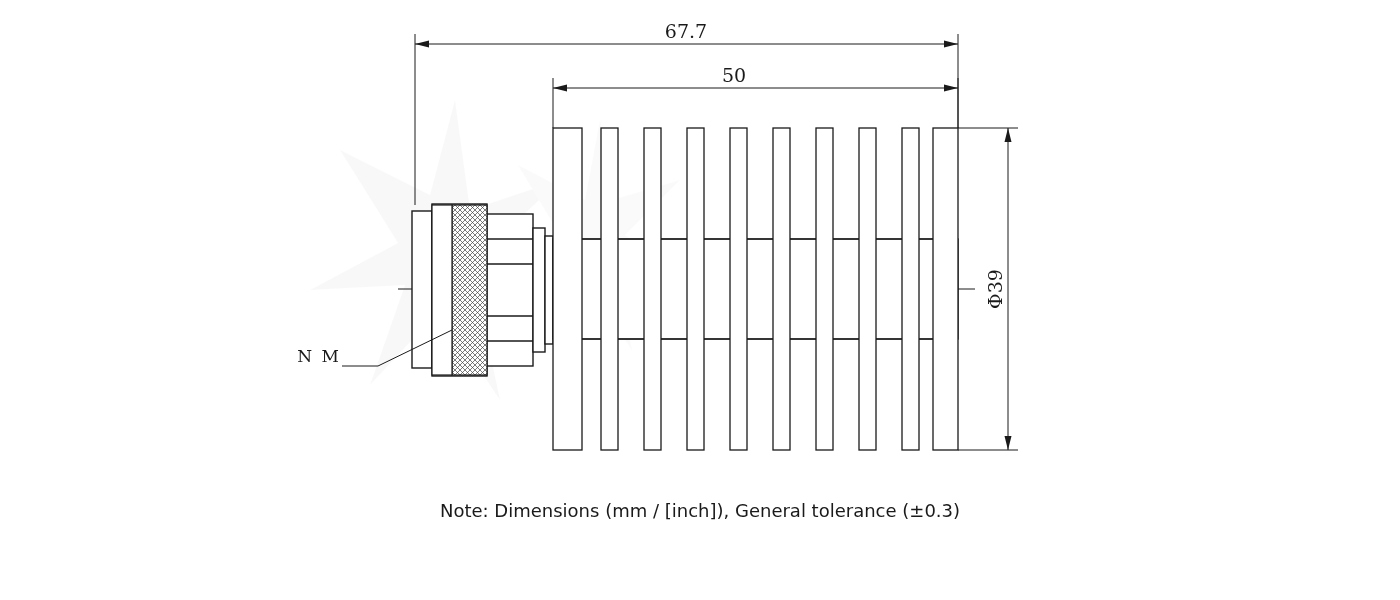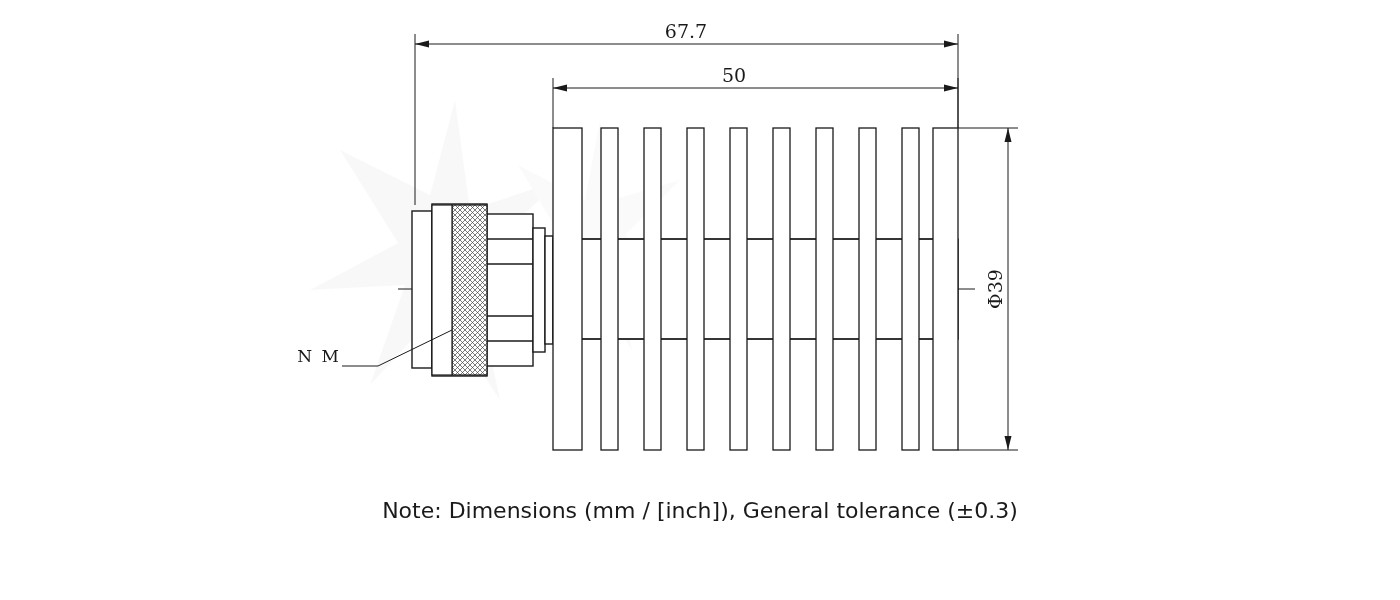--- a/index.html
+++ b/index.html
@@ -38,21 +38,21 @@
     color: #1a1a1a;
   }
   .note-line-cn {
     font-family: "DejaVu Sans", sans-serif;
     font-size: 18px;
     line-height: 26px;
     white-space: pre;
   }
   .note-line-en {
     font-family: "DejaVu Sans", sans-serif;
-    font-size: 22px;
+    font-size: 18px;
     line-height: 26px;
     white-space: pre;
   }
   .dimtext {
     font-family: "DejaVu Serif", serif;
     font-size: 19px;
     fill: #1a1a1a;
   }
   .labeltext {
     font-family: "DejaVu Serif", serif;

